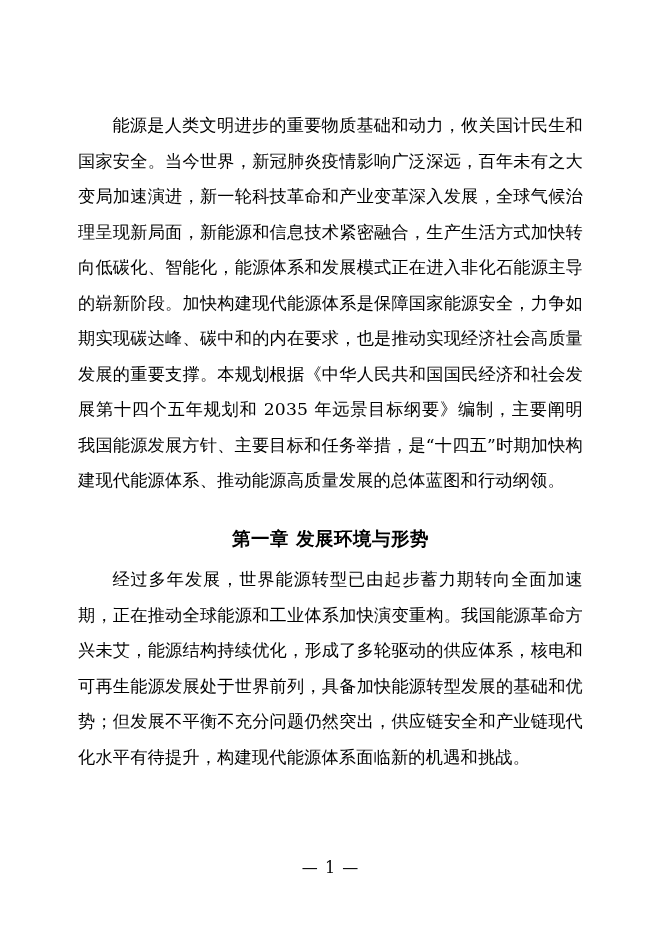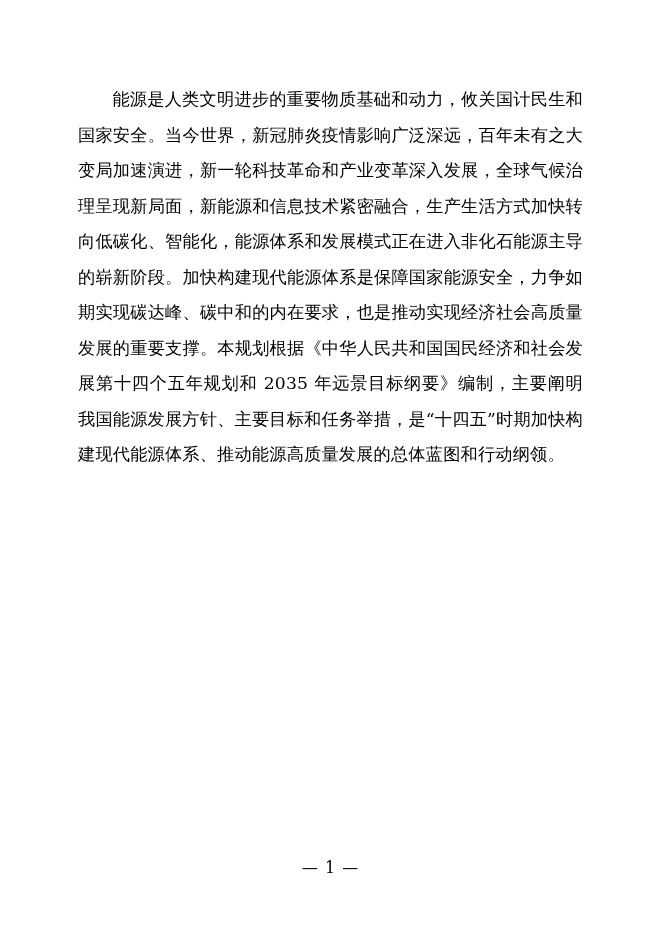--- a/index.html
+++ b/index.html
@@ -12,21 +12,21 @@
     background: #ffffff;
     font-family: "DejaVu Serif", "Liberation Serif", serif;
     color: #000000;
     overflow: hidden;
   }
   .page {
     position: relative;
     width: 661px;
     height: 935px;
     box-sizing: border-box;
-    padding: 82px 78px 0 78px;
+    padding: 108px 78px 0 78px;
   }
   .body-para {
     font-size: 17.2px;
     line-height: 35.5px;
     text-align: justify;
     text-align-last: left;
     text-justify: inter-ideograph;
     margin: 0;
     letter-spacing: 0.2px;
   }
@@ -59,18 +59,20 @@
     letter-spacing: 1px;
   }
 </style>
 </head>
 <body>
 
 <div class="page">
 
   <p class="body-para indent">能源是人类文明进步的重要物质基础和动力，攸关国计民生和国家安全。当今世界，新冠肺炎疫情影响广泛深远，百年未有之大变局加速演进，新一轮科技革命和产业变革深入发展，全球气候治理呈现新局面，新能源和信息技术紧密融合，生产生活方式加快转向低碳化、智能化，能源体系和发展模式正在进入非化石能源主导的崭新阶段。加快构建现代能源体系是保障国家能源安全，力争如期实现碳达峰、碳中和的内在要求，也是推动实现经济社会高质量发展的重要支撑。本规划根据《中华人民共和国国民经济和社会发展第十四个五年规划和 2035 年远景目标纲要》编制，主要阐明我国能源发展方针、主要目标和任务举措，是“十四五”时期加快构建现代能源体系、推动能源高质量发展的总体蓝图和行动纲领。</p>
 
+  <h2 class="chapter-heading">第一章 发展环境与形势</h2>
 
+  <p class="body-para indent">经过多年发展，世界能源转型已由起步蓄力期转向全面加速期，正在推动全球能源和工业体系加快演变重构。我国能源革命方兴未艾，能源结构持续优化，形成了多轮驱动的供应体系，核电和可再生能源发展处于世界前列，具备加快能源转型发展的基础和优势；但发展不平衡不充分问题仍然突出，供应链安全和产业链现代化水平有待提升，构建现代能源体系面临新的机遇和挑战。</p>
 
 
   <div class="page-number">— 1 —</div>
 
 </div>
 
 </body></html>

